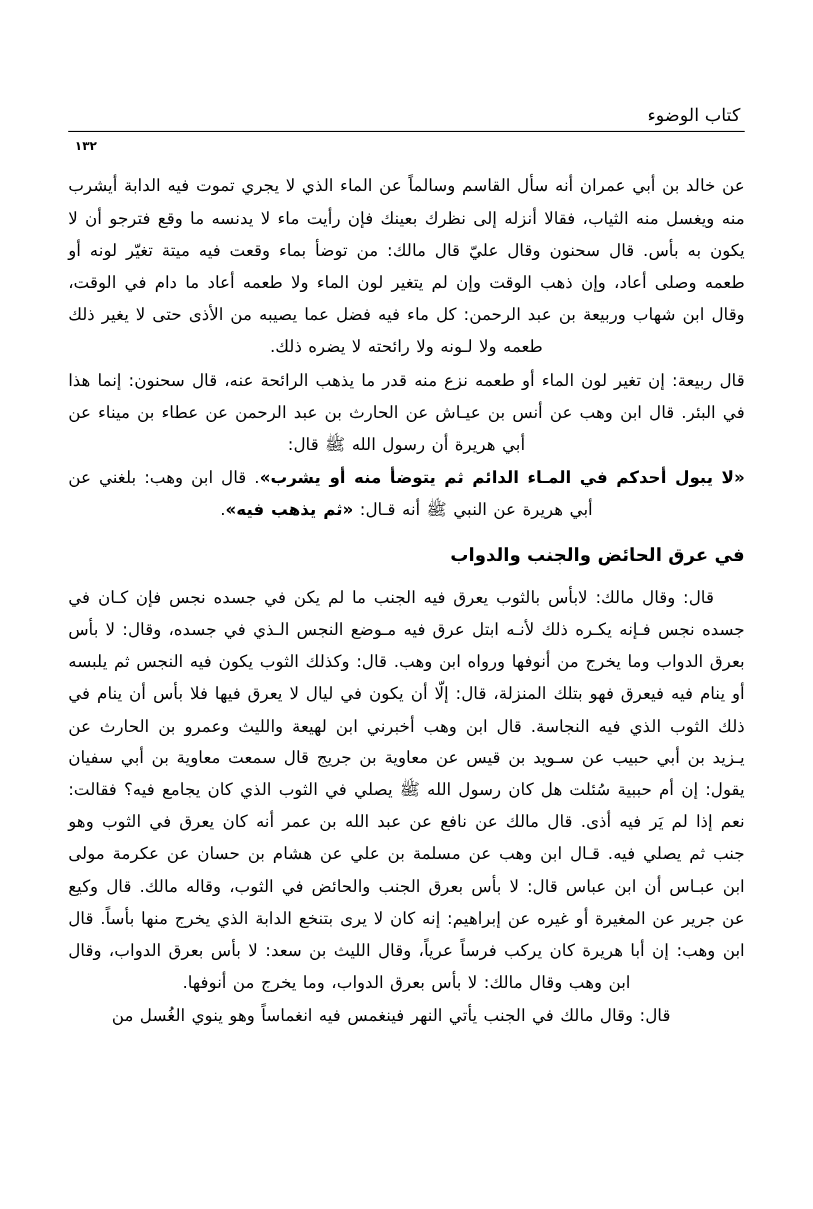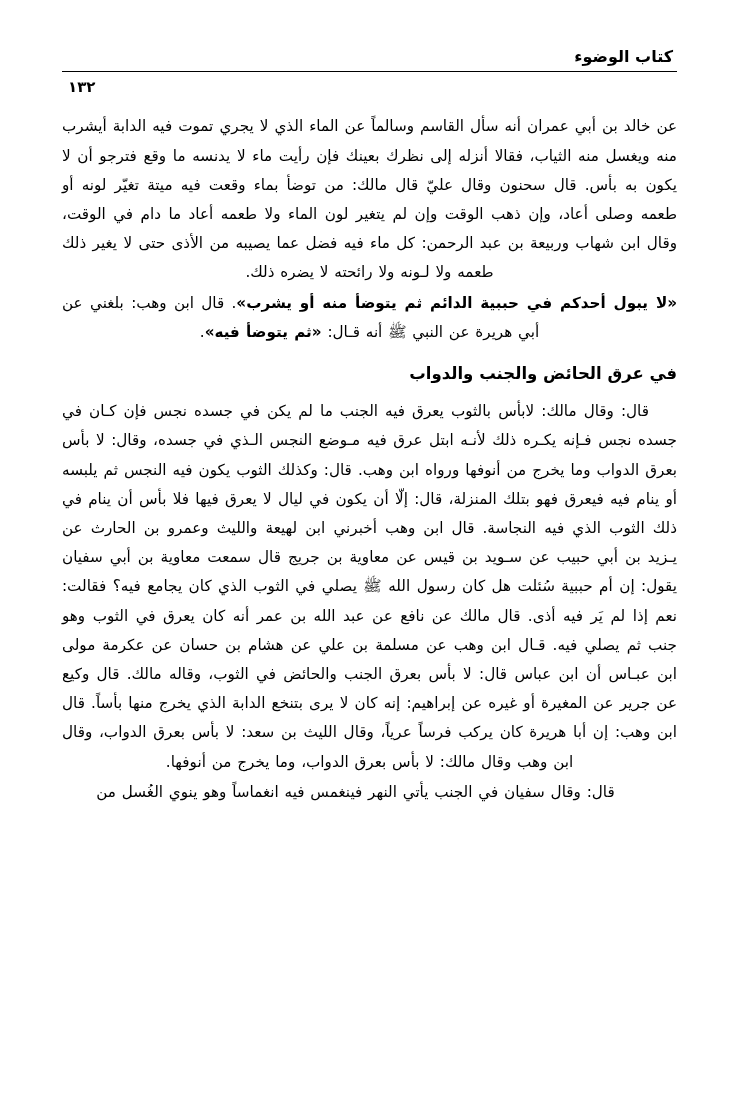--- a/index.html
+++ b/index.html
@@ -25,33 +25,34 @@
   }
   
   .header {
     display: flex;
     flex-direction: column;
     align-items: flex-start;
     margin-bottom: 16px;
   }
   .header-title {
     font-size: 16px;
-    font-weight: bold;
+    font-weight: normal;
     letter-spacing: 0;
     margin-right: 4px;
     line-height: 1.4;
+    margin-top: 48px;
   }
   .header-rule {
     width: 100%;
     border-bottom: 1px solid #000;
     margin-top: 3px;
     margin-bottom: 4px;
   }
   .page-number {
-    font-size: 15px;
+    font-size: 11px;
     font-weight: bold;
     align-self: flex-end;
     margin-left: 6px;
     margin-top: 2px;
   }
   
   .body {
     margin-top: 6px;
   }
   p.par {
@@ -84,24 +85,25 @@
   <div class="header">
     <div class="header-title">كتاب الوضوء</div>
     <div class="header-rule"></div>
     <div class="page-number">١٣٢</div>
   </div>
 
   <div class="body">
 
     <p class="par">عن خالد بن أبي عمران أنه سأل القاسم وسالماً عن الماء الذي لا يجري تموت فيه الدابة أيشرب منه ويغسل منه الثياب، فقالا أنزله إلى نظرك بعينك فإن رأيت ماء لا يدنسه ما وقع فترجو أن لا يكون به بأس. قال سحنون وقال عليّ قال مالك: من توضأ بماء وقعت فيه ميتة تغيّر لونه أو طعمه وصلى أعاد، وإن ذهب الوقت وإن لم يتغير لون الماء ولا طعمه أعاد ما دام في الوقت، وقال ابن شهاب وربيعة بن عبد الرحمن: كل ماء فيه فضل عما يصيبه من الأذى حتى لا يغير ذلك طعمه ولا لـونه ولا رائحته لا يضره ذلك.</p>
 
+    <p class="par"><span>قال ربيعة: إن تغير لون الماء أو طعمه نزع منه قدر ما يذهب الرائحة عنه، قال سحنون: إنما هذا في البئر. قال ابن وهب عن أنس بن عيـاش عن الحارث بن عبد الرحمن عن عطاء بن ميناء عن أبي هريرة أن رسول الله ﷺ قال:</span></p>
 
-    <p class="par"><span class="bold">«لا يبول أحدكم في حببية الدائم ثم يتوضأ منه أو يشرب»</span><span>. قال ابن وهب: بلغني عن أبي هريرة عن النبي ﷺ أنه قـال:</span> <span class="bold">«ثم يتوضأ فيه»</span><span>.</span></p>
+    <p class="par"><span class="bold">«لا يبول أحدكم في المـاء الدائم ثم يتوضأ منه أو يشرب»</span><span>. قال ابن وهب: بلغني عن أبي هريرة عن النبي ﷺ أنه قـال:</span> <span class="bold">«ثم يذهب فيه»</span><span>.</span></p>
 
     <h2 class="section">في عرق الحائض والجنب والدواب</h2>
 
     <p class="par indent">قال: وقال مالك: لابأس بالثوب يعرق فيه الجنب ما لم يكن في جسده نجس فإن كـان في جسده نجس فـإنه يكـره ذلك لأنـه ابتل عرق فيه مـوضع النجس الـذي في جسده، وقال: لا بأس بعرق الدواب وما يخرج من أنوفها ورواه ابن وهب. قال: وكذلك الثوب يكون فيه النجس ثم يلبسه أو ينام فيه فيعرق فهو بتلك المنزلة، قال: إلّا أن يكون في ليال لا يعرق فيها فلا بأس أن ينام في ذلك الثوب الذي فيه النجاسة. قال ابن وهب أخبرني ابن لهيعة والليث وعمرو بن الحارث عن يـزيد بن أبي حبيب عن سـويد بن قيس عن معاوية بن جريج قال سمعت معاوية بن أبي سفيان يقول: إن أم حببية سُئلت هل كان رسول الله ﷺ يصلي في الثوب الذي كان يجامع فيه؟ فقالت: نعم إذا لم يَر فيه أذى. قال مالك عن نافع عن عبد الله بن عمر أنه كان يعرق في الثوب وهو جنب ثم يصلي فيه. قـال ابن وهب عن مسلمة بن علي عن هشام بن حسان عن عكرمة مولى ابن عبـاس أن ابن عباس قال: لا بأس بعرق الجنب والحائض في الثوب، وقاله مالك. قال وكيع عن جرير عن المغيرة أو غيره عن إبراهيم: إنه كان لا يرى بتنخع الدابة الذي يخرج منها بأساً. قال ابن وهب: إن أبا هريرة كان يركب فرساً عرياً، وقال الليث بن سعد: لا بأس بعرق الدواب، وقال ابن وهب وقال مالك: لا بأس بعرق الدواب، وما يخرج من أنوفها.</p>
 
 
-    <p class="par indent">قال: وقال سفيان في الجنب يأتي النهر فينغمس فيه انغماساً وهو ينوي الغُسل من</p>
+    <p class="par indent">قال: وقال مالك في الجنب يأتي النهر فينغمس فيه انغماساً وهو ينوي الغُسل من</p>
 
   </div>
 </div>
 
 </body></html>

